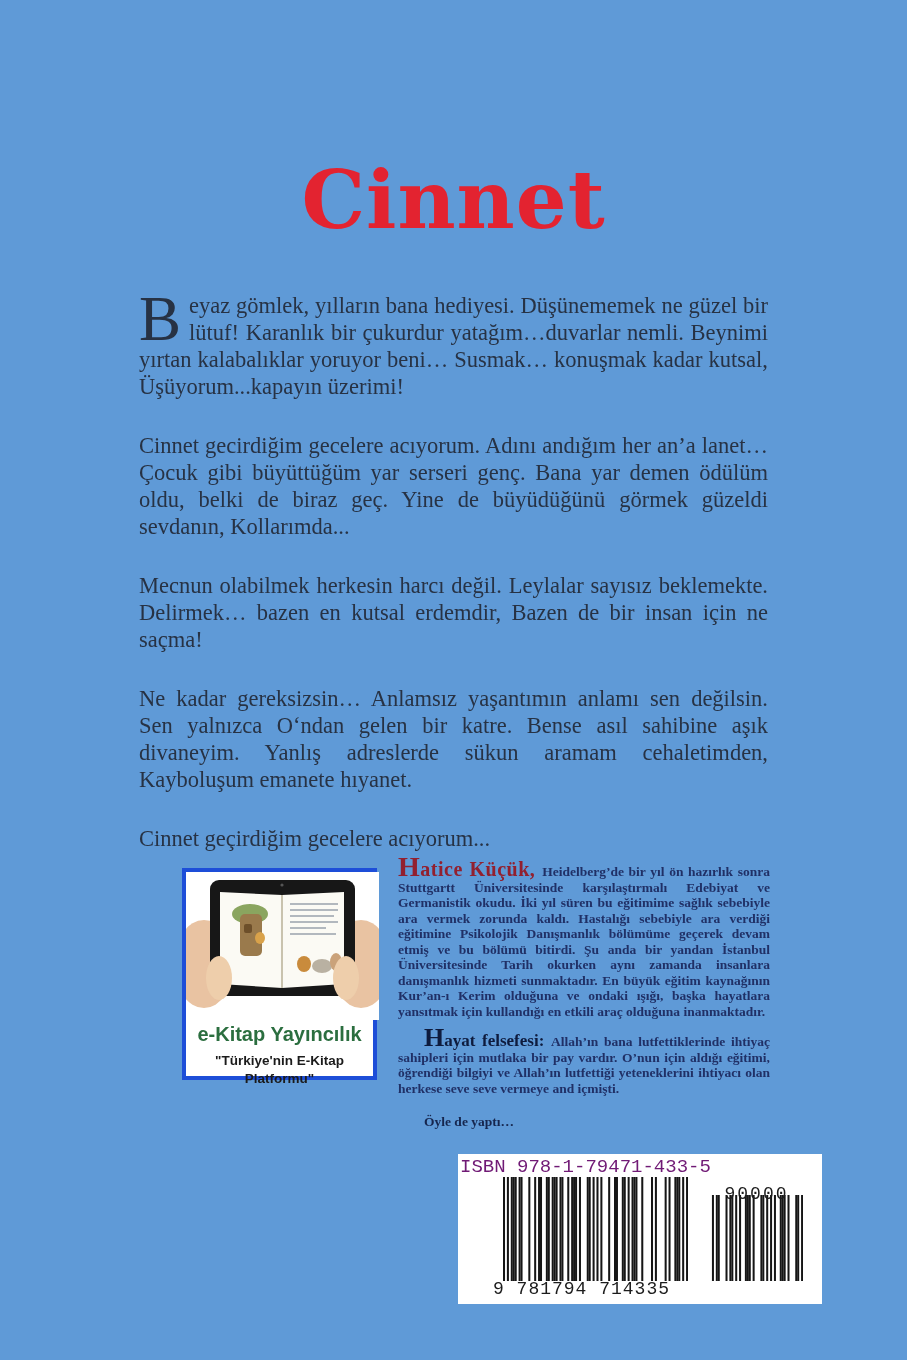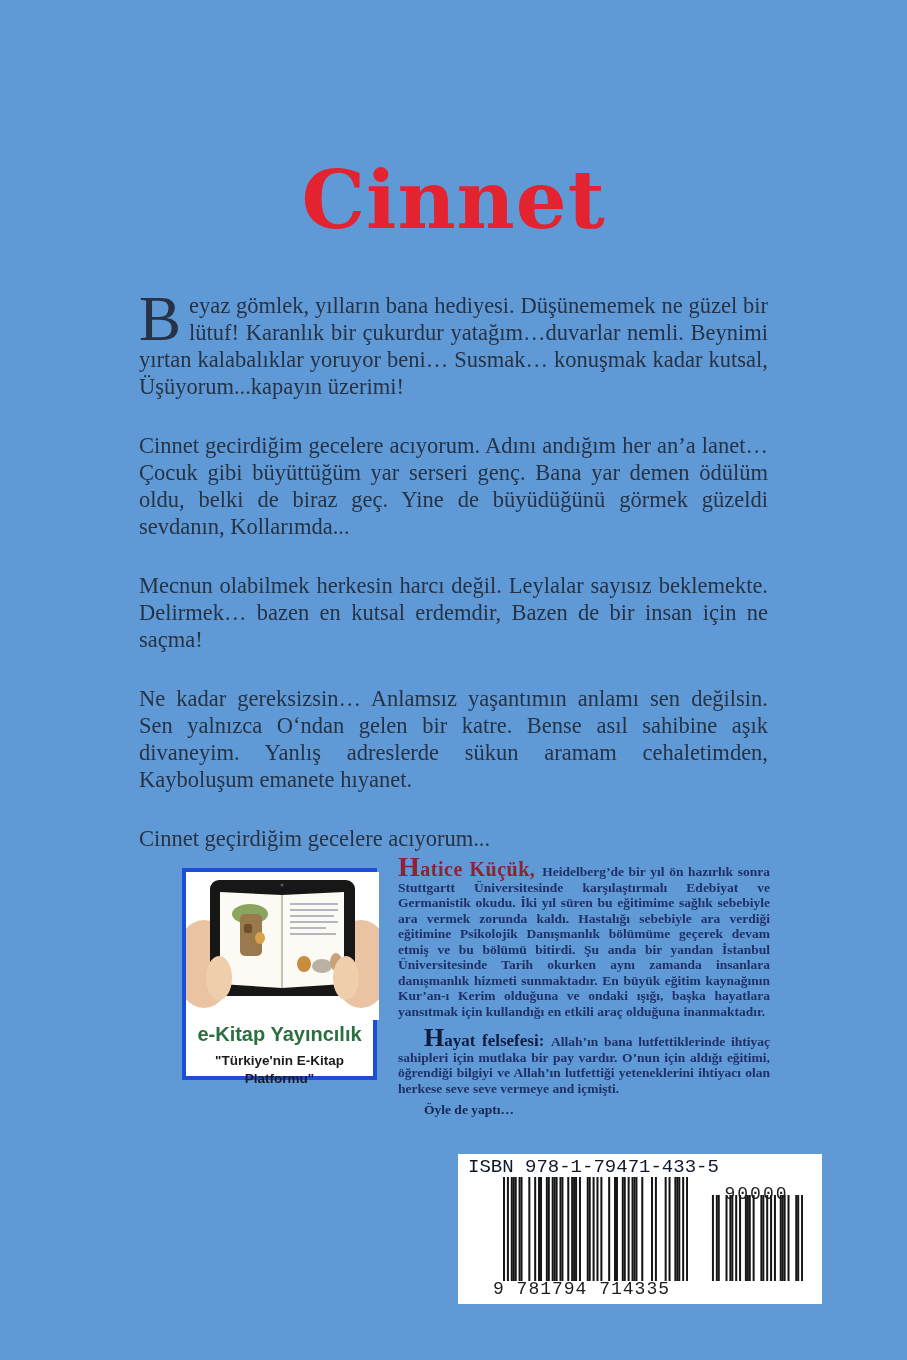--- a/index.html
+++ b/index.html
@@ -72,30 +72,30 @@
     letter-spacing:0.5px;
   }
   .author-name .bigcap{font-size:28px;line-height:10px;}
   .bio .philosophy{margin-top:14px;text-indent:26px;}
   .philosophy-label{
     color:#0e1b3d;
     font-size:17px;
     margin-top:16px;
   }
   .philosophy-label .bigcap{font-size:26px;line-height:10px;}
-  .bio .closing{margin-top:6px;text-indent:26px;text-align:left;color:#16264e;}
+  .bio .closing{margin-top:18px;text-indent:26px;text-align:left;color:#16264e;}
   
   .barcode-box{
     position:absolute;left:458px;top:1154px;width:364px;height:150px;
     background:#ffffff;
   }
   .isbn-label{
-    position:absolute;top:4px;left:10px;width:300px;
+    position:absolute;top:4px;left:2px;width:300px;
     font-family:"Liberation Mono", monospace;
-    font-size:19px;line-height:19px;color:#0f172a;
+    font-size:19px;line-height:19px;color:#701a75;
     white-space:nowrap;
   }
   .bars-main{position:absolute;left:45px;top:23px;width:185px;height:104px;}
   .bars-supp{position:absolute;left:252px;top:41px;width:93px;height:86px;}
   .barcode-box svg{display:block;width:100%;height:100%;}
   .barcode-box svg rect{fill:#161616;}
   .ean-digits{
     position:absolute;left:35px;top:125px;width:230px;
     font-family:"Liberation Mono", monospace;
     font-size:18px;line-height:20px;color:#1c1c1c;

